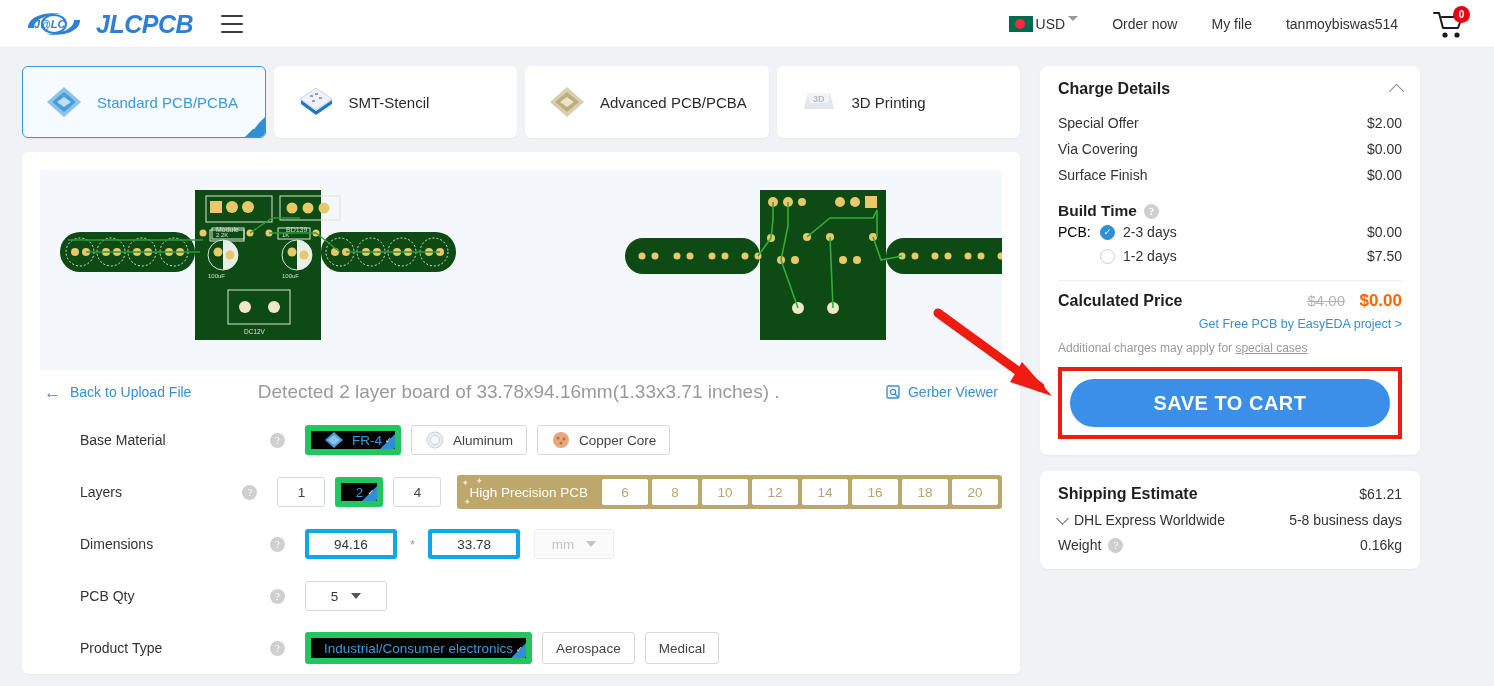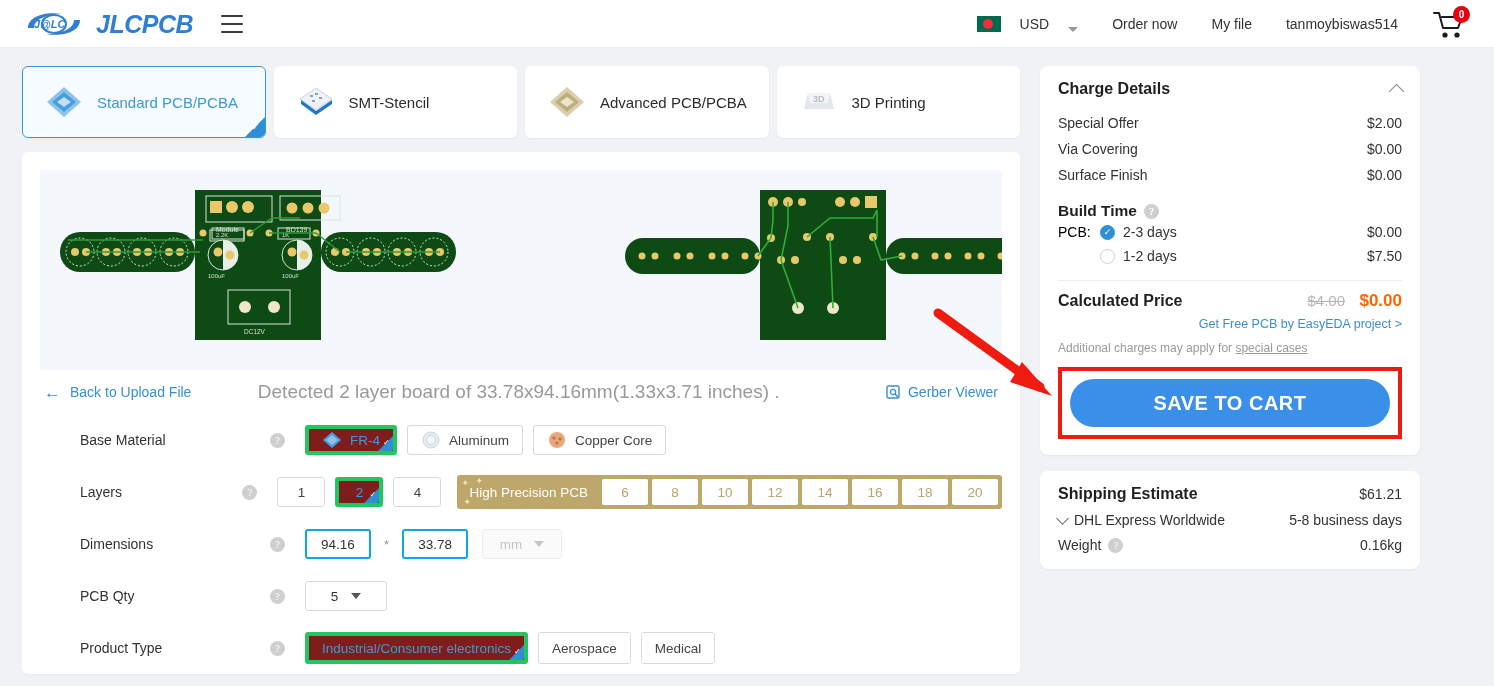--- a/index.html
+++ b/index.html
@@ -31,21 +31,21 @@
   }
   .hamburger i { display:block; height: 2px; background: #3c3c3c; border-radius: 1px; }
   .hamburger i:nth-child(1) { width: 22px; }
   .hamburger i:nth-child(2) { width: 22px; }
   .hamburger i:nth-child(3) { width: 22px; }
 
   .header-right {
     margin-left: auto; margin-right: 28px;
     display: flex; align-items: center; gap: 34px;
   }
-  .currency { display: flex; align-items: flex-end; gap: 19px; cursor: pointer; padding-left: 37px; }
+  .currency { display: flex; align-items: flex-start; gap: 3px; cursor: pointer; padding-left: 37px; }
   .flag {
     width: 24px; height: 16px; background: #006a4e;
     display: flex; align-items: center; justify-content: center;
     position: relative;
   }
   .flag::after {
     content: ""; width: 10px; height: 10px; border-radius: 50%;
     background: #f42a41; display: block; margin-left: -1px;
   }
   .currency-label { font-size: 14px; color: #333; }
@@ -129,21 +129,21 @@
     margin-right: 20px; cursor: pointer; flex: 0 0 15px;
     font-family: "Liberation Serif", serif;
   }
   .opts { display: flex; align-items: center; gap: 10px; }
   .opt {
     height: 30px; min-width: 46px; padding: 0 13px; background: #fff;
     border: 1px solid #d9d9d9; border-radius: 3px;
     display: flex; align-items: center; justify-content: center; gap: 8px;
     font-size: 13.5px; color: #444; cursor: pointer; position: relative;
   }
-  .opt.sel { border: 4px solid #22c55e; color: #3a9ad9; background: #7f1d1d; }
+  .opt.sel { border: 6px solid #22c55e; color: #3a9ad9; background: #000000; }
   .opt.sel .tick {
     position: absolute; right: 0; bottom: 0;
     width: 0; height: 0;
     border-left: 15px solid transparent;
     border-bottom: 15px solid #2f8fd6;
     border-bottom-right-radius: 2px;
   }
   .opt.sel .tick::after {
     content: "✓"; position: absolute; color: #fff; font-size: 8px;
     left: -10px; top: 2px;
@@ -160,21 +160,21 @@
     color: #fff; font-size: 13.5px; padding: 0 10px 0 8px; white-space: nowrap;
   }
   .hp-opt {
     height: 26px; min-width: 46px; background: #fff; border-radius: 2px;
     display: flex; align-items: center; justify-content: center;
     font-size: 13.5px; color: #b9a470; cursor: pointer;
   }
   .sparkle { position:absolute; color: #f0e4c0; font-size: 9px; }
 
   .input-box {
-    width: 66px; height: 30px; border: 2px solid #0ea5e9; border-radius: 3px;
+    width: 92px; height: 30px; border: 4px solid #0ea5e9; border-radius: 3px;
     font-size: 13.5px; color: #333; text-align: center; outline: none;
     background: #fff; font-family: "Liberation Sans", sans-serif;
   }
   .star { margin: 0 13px; color: #9a9a9a; font-size: 13px; }
   .unit-sel {
     width: 80px; height: 30px; border: 1px solid #ececec; border-radius: 3px;
     display: flex; align-items: center; justify-content: center; gap: 12px;
     font-size: 13.5px; color: #c5c5c5; background: #fafafa; margin-left: 14px;
     cursor: pointer;
   }

